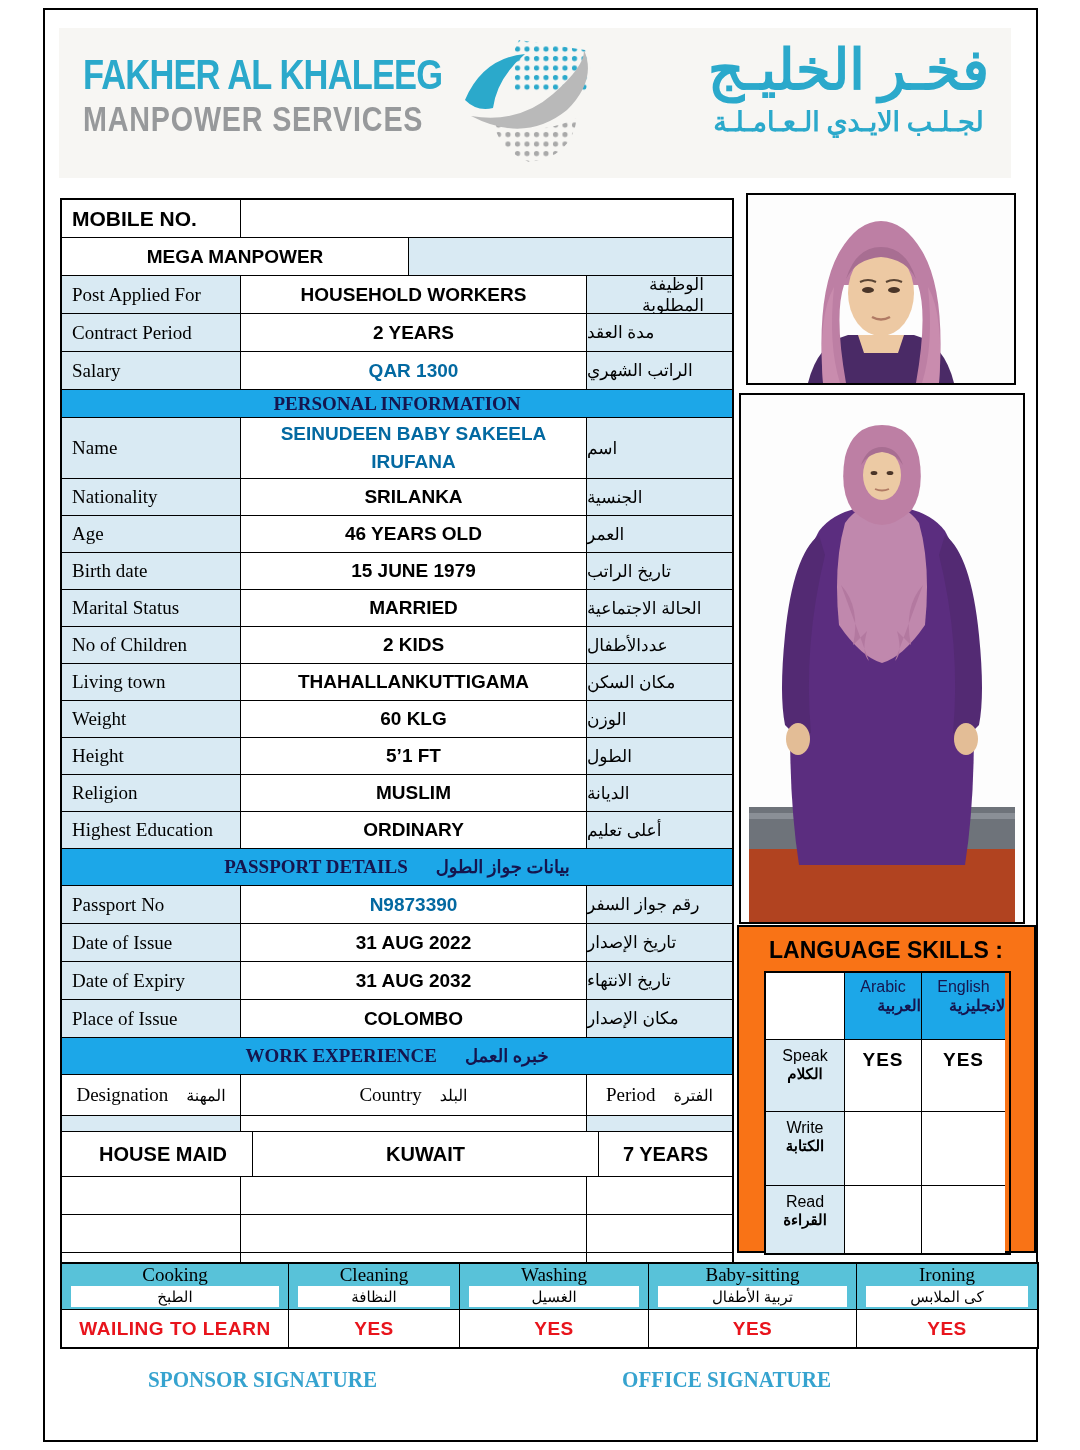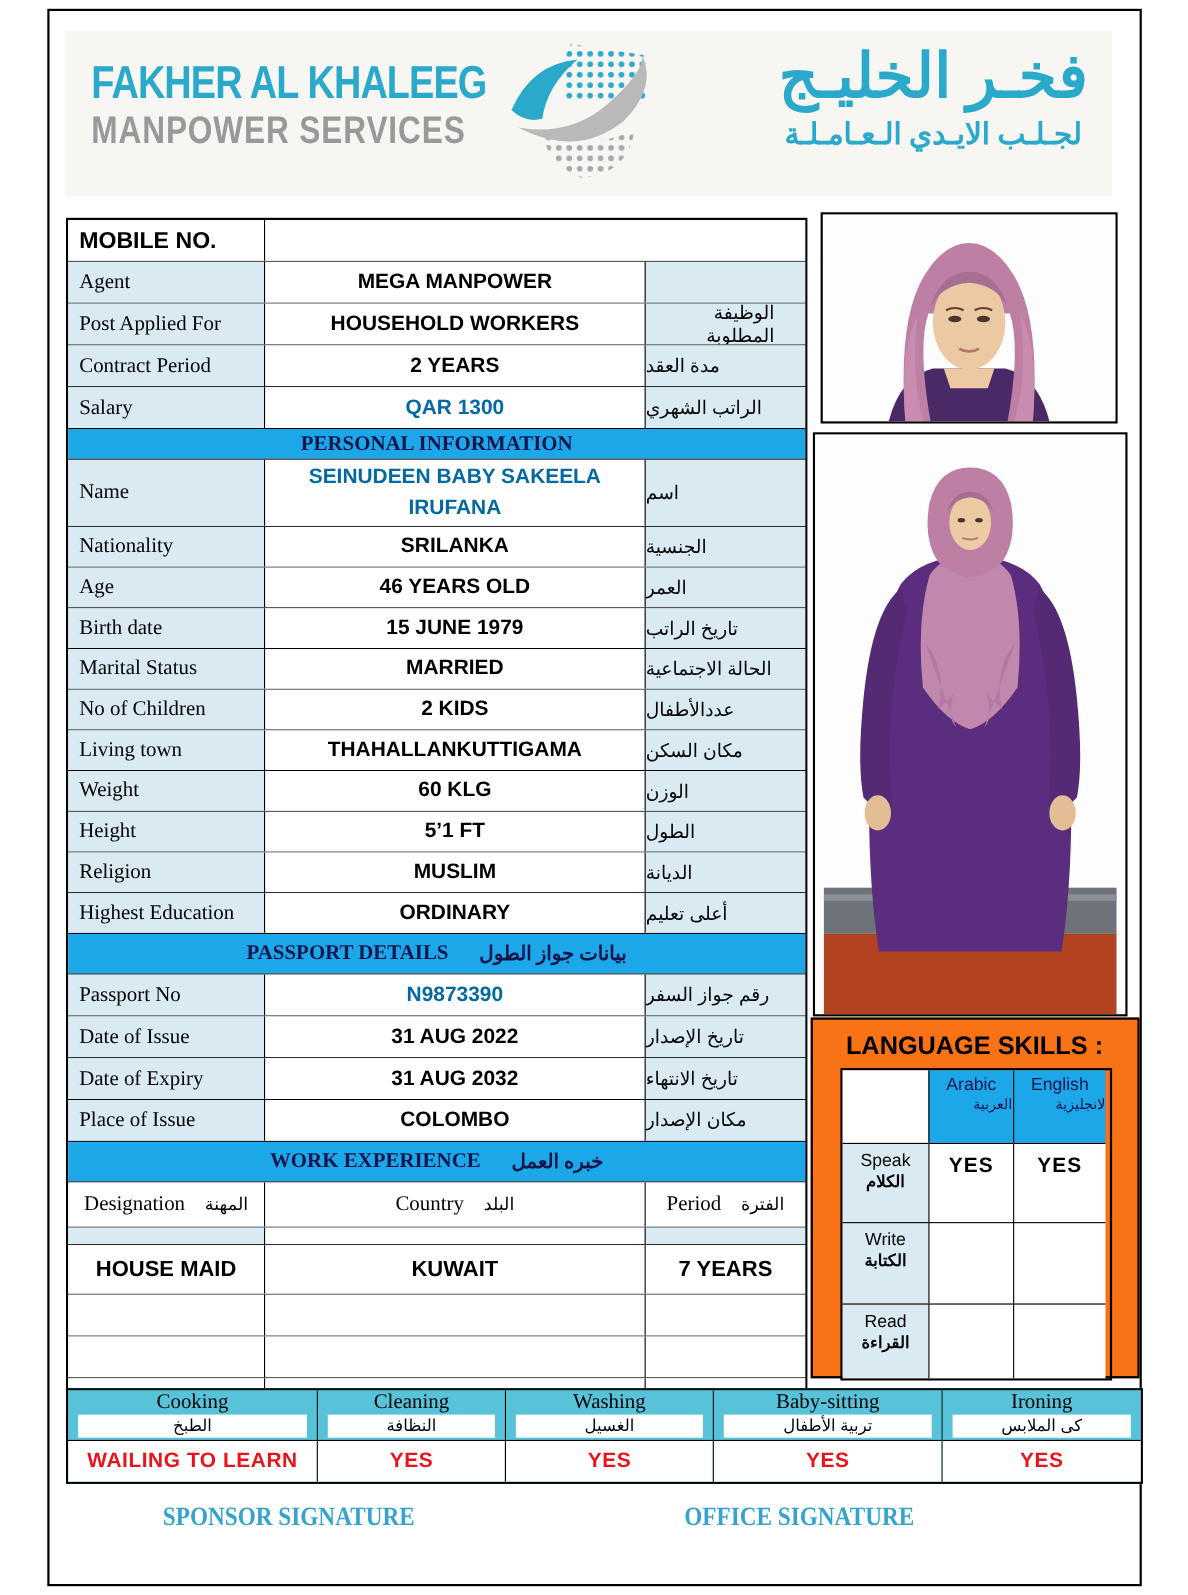--- a/index.html
+++ b/index.html
@@ -43,21 +43,21 @@
   .mbar{background:#1CA7E8;display:flex;align-items:center;justify-content:center;gap:28px;
         font-family:"Liberation Serif",serif;font-weight:bold;color:#15154E;}
   .mbar .ben{font-size:19px;}
   .mbar .bar-ar{font-size:18px;direction:rtl;}
   .wh40{height:40px;}
   .whcell{background:#fff;justify-content:center;gap:18px;font-family:"Liberation Serif",serif;font-size:19px;}
   .whcell .war{font-size:16px;direction:rtl;font-family:"Liberation Sans",sans-serif;}
   .thin15{height:15px;}
   .thin15 .mcell{background:#D9EAF3;}
   .thin15 .mcell.mid{background:#fff;}
-  .wr44{height:44px;}
+  .wr44{height:44px;padding-left:12px;}
   .wr37{height:37px;}
   .wr33{height:32px;}
   .wval{background:#fff;font-weight:bold;font-size:20px;justify-content:center;}
 
   
   .photo{position:absolute;border:2px solid #000;background:#fefefe;}
   .photo-head{left:746px;top:193px;width:266px;height:188px;}
   .photo-body{left:739px;top:393px;width:282px;height:527px;}
 
   
@@ -68,21 +68,21 @@
   .lc{box-sizing:border-box;border-left:1px solid #000;border-top:1px solid #000;text-align:center;}
   .lc.fc{border-left:none;}
   .lc.fr{border-top:none;}
   .lr0{height:66px;}
   .lr1{height:72px;}
   .lr2{height:74px;}
   .lr3{height:68px;}
   .lc-blank{background:#fff;}
   .lc-lang{background:#1CA7E8;color:#15154E;padding-top:5px;}
   .lc-lang .len{display:block;font-size:16px;}
-  .lc-lang .lar{display:block;font-size:13px;font-weight:normal;direction:rtl;padding-left:39px;}
+  .lc-lang .lar{display:block;font-size:16px;font-weight:bold;direction:rtl;padding-left:39px;}
   .lc-row{background:#D9EAF3;padding-top:7px;}
   .lc-row .len{display:block;font-size:16px;}
   .lc-row .lar{display:block;font-size:15px;font-weight:bold;direction:rtl;}
   .lc-val{background:#fff;font-weight:bold;font-size:19px;padding-top:9px;letter-spacing:1px;}
 
   
   .skills{position:absolute;left:60px;top:1262px;display:flex;border:2px solid #000;background:#58C2D9;}
   .skill-col{box-sizing:border-box;border-left:1px solid #000;}
   .skill-col.fc{border-left:none;}
   .sh{height:46px;background:#58C2D9;border-bottom:1px solid #000;text-align:center;box-sizing:border-box;}
@@ -131,21 +131,20 @@
   </div>
 
   <div class="mtable">
 
     <div class="mrow r37">
       <div class="mcell c1 lblw">MOBILE NO.</div>
       <div class="mcell val" style="flex:1"></div>
     </div>
 
     <div class="mrow r37">
-      <div class="mcell c1 lbl">Agent</div>
       <div class="mcell c2 val">MEGA MANPOWER</div>
       <div class="mcell c3 arb"></div>
     </div>
     <div class="mrow r37">
       <div class="mcell c1 lbl">Post Applied For</div>
       <div class="mcell c2 val">HOUSEHOLD WORKERS</div>
       <div class="mcell c3 arb">الوظيفة المطلوبة</div>
     </div>
     <div class="mrow r37">
       <div class="mcell c1 lbl">Contract Period</div>

